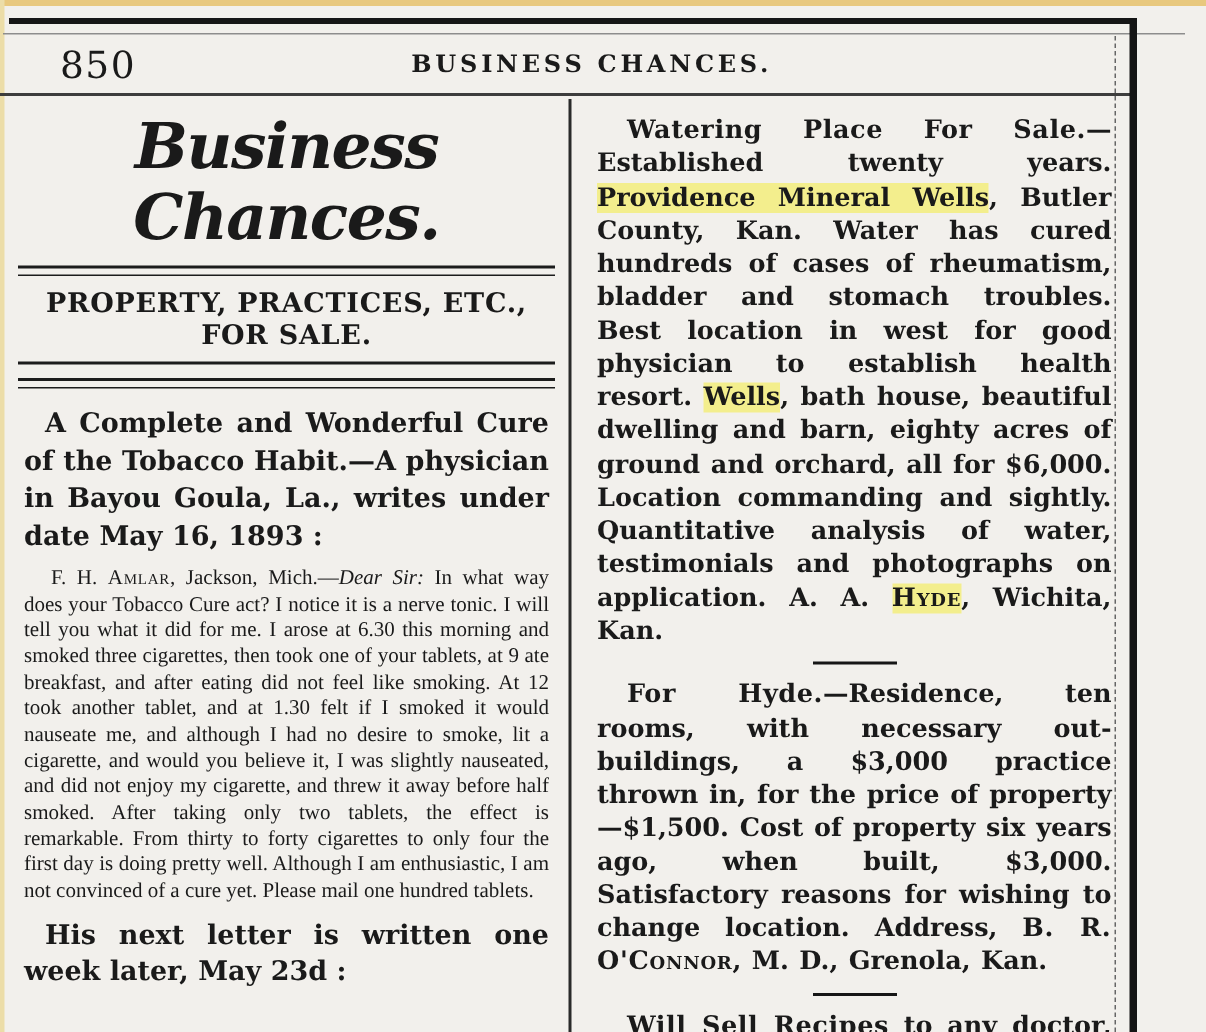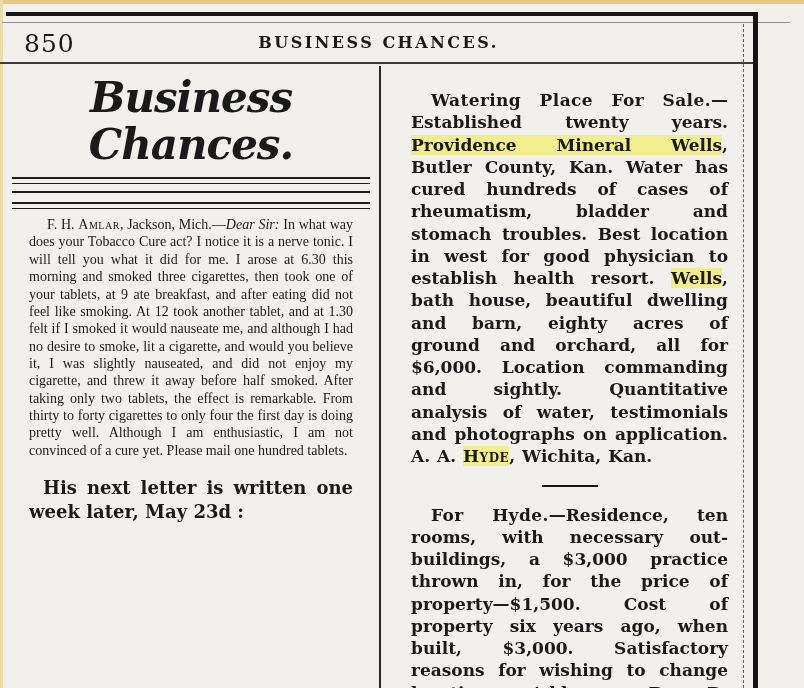--- a/index.html
+++ b/index.html
@@ -12,39 +12,39 @@
   body{
     width:804px;height:688px;overflow:hidden;position:relative;
     background:var(--bg);color:var(--ink);
     font-family:"DejaVu Serif","Liberation Serif",serif;
   }
   
   .strip-top{position:absolute;top:0;left:0;width:804px;height:4px;background:var(--accent);}
   .strip-left{position:absolute;top:0;left:0;width:3px;height:688px;background:#ecdda8;}
   .rule-top-thick{position:absolute;top:12px;left:6px;width:752px;height:4px;background:#161616;}
   .rule-top-thin{position:absolute;top:22px;left:2px;width:788px;height:1px;background:#8d8d8d;}
-  .running-head{position:absolute;top:27px;left:0;width:757px;height:30px;}
+  .running-head{position:absolute;top:27px;left:16px;width:757px;height:30px;}
   .pageno{position:absolute;left:24px;top:2px;font-size:25px;letter-spacing:1px;}
   .runtitle{display:block;text-align:center;font-weight:bold;font-size:16px;letter-spacing:2.5px;padding-top:6px;}
   .rule-header{position:absolute;top:62px;left:0;width:757px;height:2px;background:#3d3d3d;}
   .border-right-thick{position:absolute;top:12px;left:753px;width:5px;height:676px;background:#141414;}
   .border-right-dashed{position:absolute;top:24px;left:743px;width:0;height:664px;border-left:1px dashed #666;}
   .col-divider{position:absolute;top:66px;left:379px;width:2px;height:622px;background:#2a2a2a;}
 
   .col-left{position:absolute;left:12px;top:70px;width:358px;}
   .col-right{position:absolute;left:394px;top:72px;width:351px;}
 
   .masthead{
     text-align:center;font-size:42px;font-weight:bold;font-style:italic;
     line-height:1.12;margin-top:4px;letter-spacing:-1px;
   }
   .rule-double{height:4px;border-top:2px solid #1c1c1c;border-bottom:1px solid #1c1c1c;margin-top:9px;}
   .section-header{text-align:center;font-weight:bold;font-size:18px;letter-spacing:0.5px;margin-top:8px;}
   .rule-single{height:0;border-top:2px solid #1c1c1c;margin-top:7px;}
-  p{margin:17px;}
+  p{margin:4px;}
   .notice{font-family:"Liberation Serif",serif;font-size:14px;font-weight:bold;line-height:1.25;text-align:justify;text-indent:14px;margin-top:7px;}
   .headline{font-size:18px;font-weight:bold;line-height:1.38;text-align:justify;text-indent:14px;margin-top:12px;}
   .letter{font-family:Liberation Serif, serif;font-size:14px;line-height:1.24;text-align:justify;text-indent:18px;margin-top:7px;}
   .interlude{font-size:18px;font-weight:bold;line-height:1.35;text-align:justify;text-indent:14px;margin-top:9px;}
   .ad{font-size:17px;font-weight:bold;line-height:1.31;text-align:justify;text-indent:20px;word-spacing:1px;}
   .divider-short{width:56px;border-top:2px solid #161616;margin:9px auto;}
   .lead{letter-spacing:0.4px;}
   .italic{font-style:italic;}
   .sc{font-variant:small-caps;letter-spacing:0.5px;}
   .hl{background:var(--hl);}
@@ -65,22 +65,24 @@
   </div>
 
   <div class="rule-header"></div>
   <div class="border-right-thick"></div>
   <div class="border-right-dashed"></div>
   <div class="col-divider"></div>
 
   <div class="col-left">
     <div class="masthead">Business Chances.</div>
     <div class="rule-double"></div>
+    <div class="section-header">PROPERTY, PRACTICES, ETC., FOR SALE.</div>
     <div class="rule-single"></div>
     <div class="rule-double"></div>
+    <p class="headline">A Complete and Wonderful Cure of the Tobacco Habit.—A physician in Bayou Goula, La., writes under date May 16, 1893 :</p>
     <p class="letter"><span>F. H. </span><span class="sc">Amlar</span><span>, Jackson, Mich.—</span><span class="italic">Dear Sir:</span><span> In what way does your Tobacco Cure act? I notice it is a nerve tonic. I will tell you what it did for me. I arose at 6.30 this morning and smoked three cigarettes, then took one of your tablets, at 9 ate breakfast, and after eating did not feel like smoking. At 12 took another tablet, and at 1.30 felt if I smoked it would nauseate me, and although I had no desire to smoke, lit a cigarette, and would you believe it, I was slightly nauseated, and did not enjoy my cigarette, and threw it away before half smoked. After taking only two tablets, the effect is remarkable. From thirty to forty cigarettes to only four the first day is doing pretty well. Although I am enthusiastic, I am not convinced of a cure yet. Please mail one hundred tablets.</span></p>
     <p class="interlude">His next letter is written one week later, May 23d :</p>
 
   </div>
 
   <div class="col-right">
     <p class="ad"><span class="lead">Watering Place For Sale.</span><span>—Established twenty years. </span><span class="hl">Providence Mineral Wells</span><span>, Butler County, Kan. Water has cured hundreds of cases of rheumatism, bladder and stomach troubles. Best location in west for good physician to establish health resort. </span><span class="hl">Wells</span><span>, bath house, beautiful dwelling and barn, eighty acres of ground and orchard, all for $6,000. Location commanding and sightly. Quantitative analysis of water, testimonials and photographs on application. A. A. </span><span class="hl sc">Hyde</span><span>, Wichita, Kan.</span></p>
     <div class="divider-short"></div>
     <p class="ad"><span class="lead">For Hyde.</span><span>—Residence, ten rooms, with necessary out-buildings, a $3,000 practice thrown in, for the price of property—$1,500. Cost of property six years ago, when built, $3,000. Satisfactory reasons for wishing to change location. Address, </span><span class="sc">B. R. O'Connor</span><span>, M. D., Grenola, Kan.</span></p>
     <div class="divider-short"></div>

